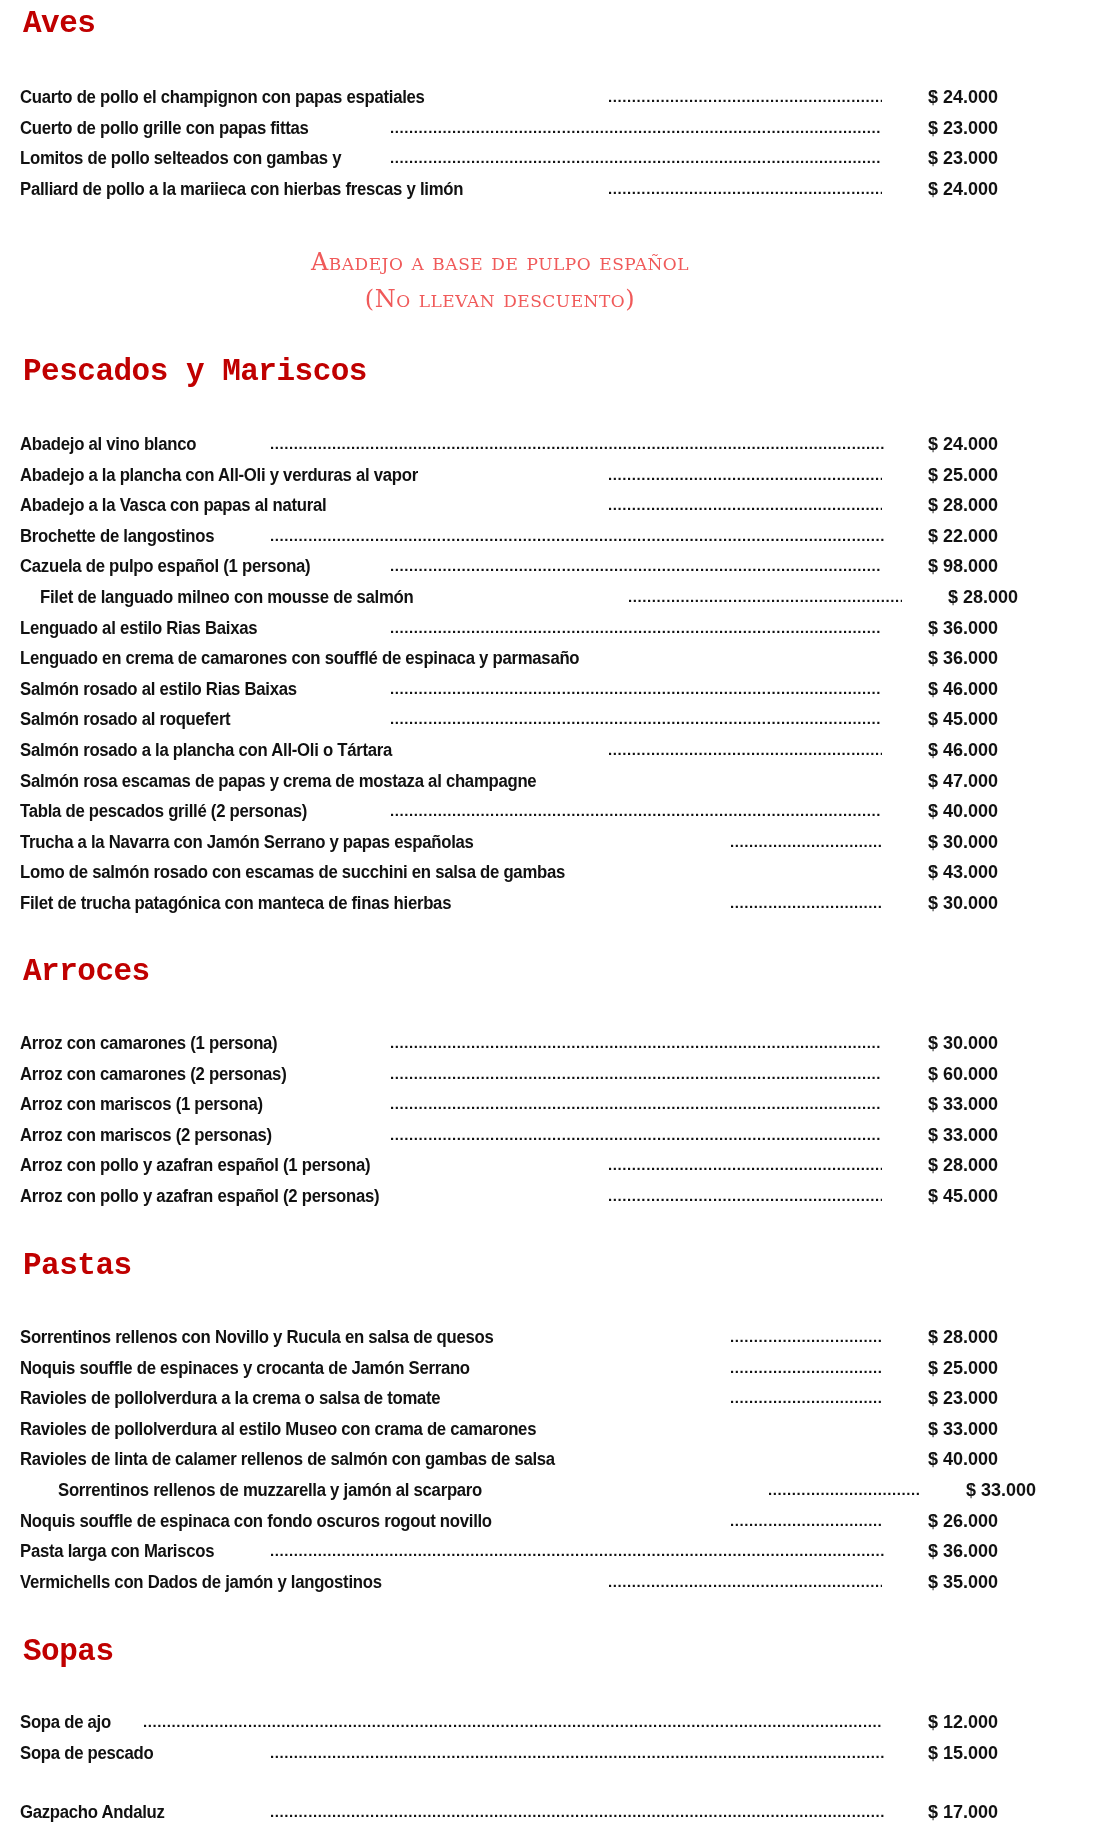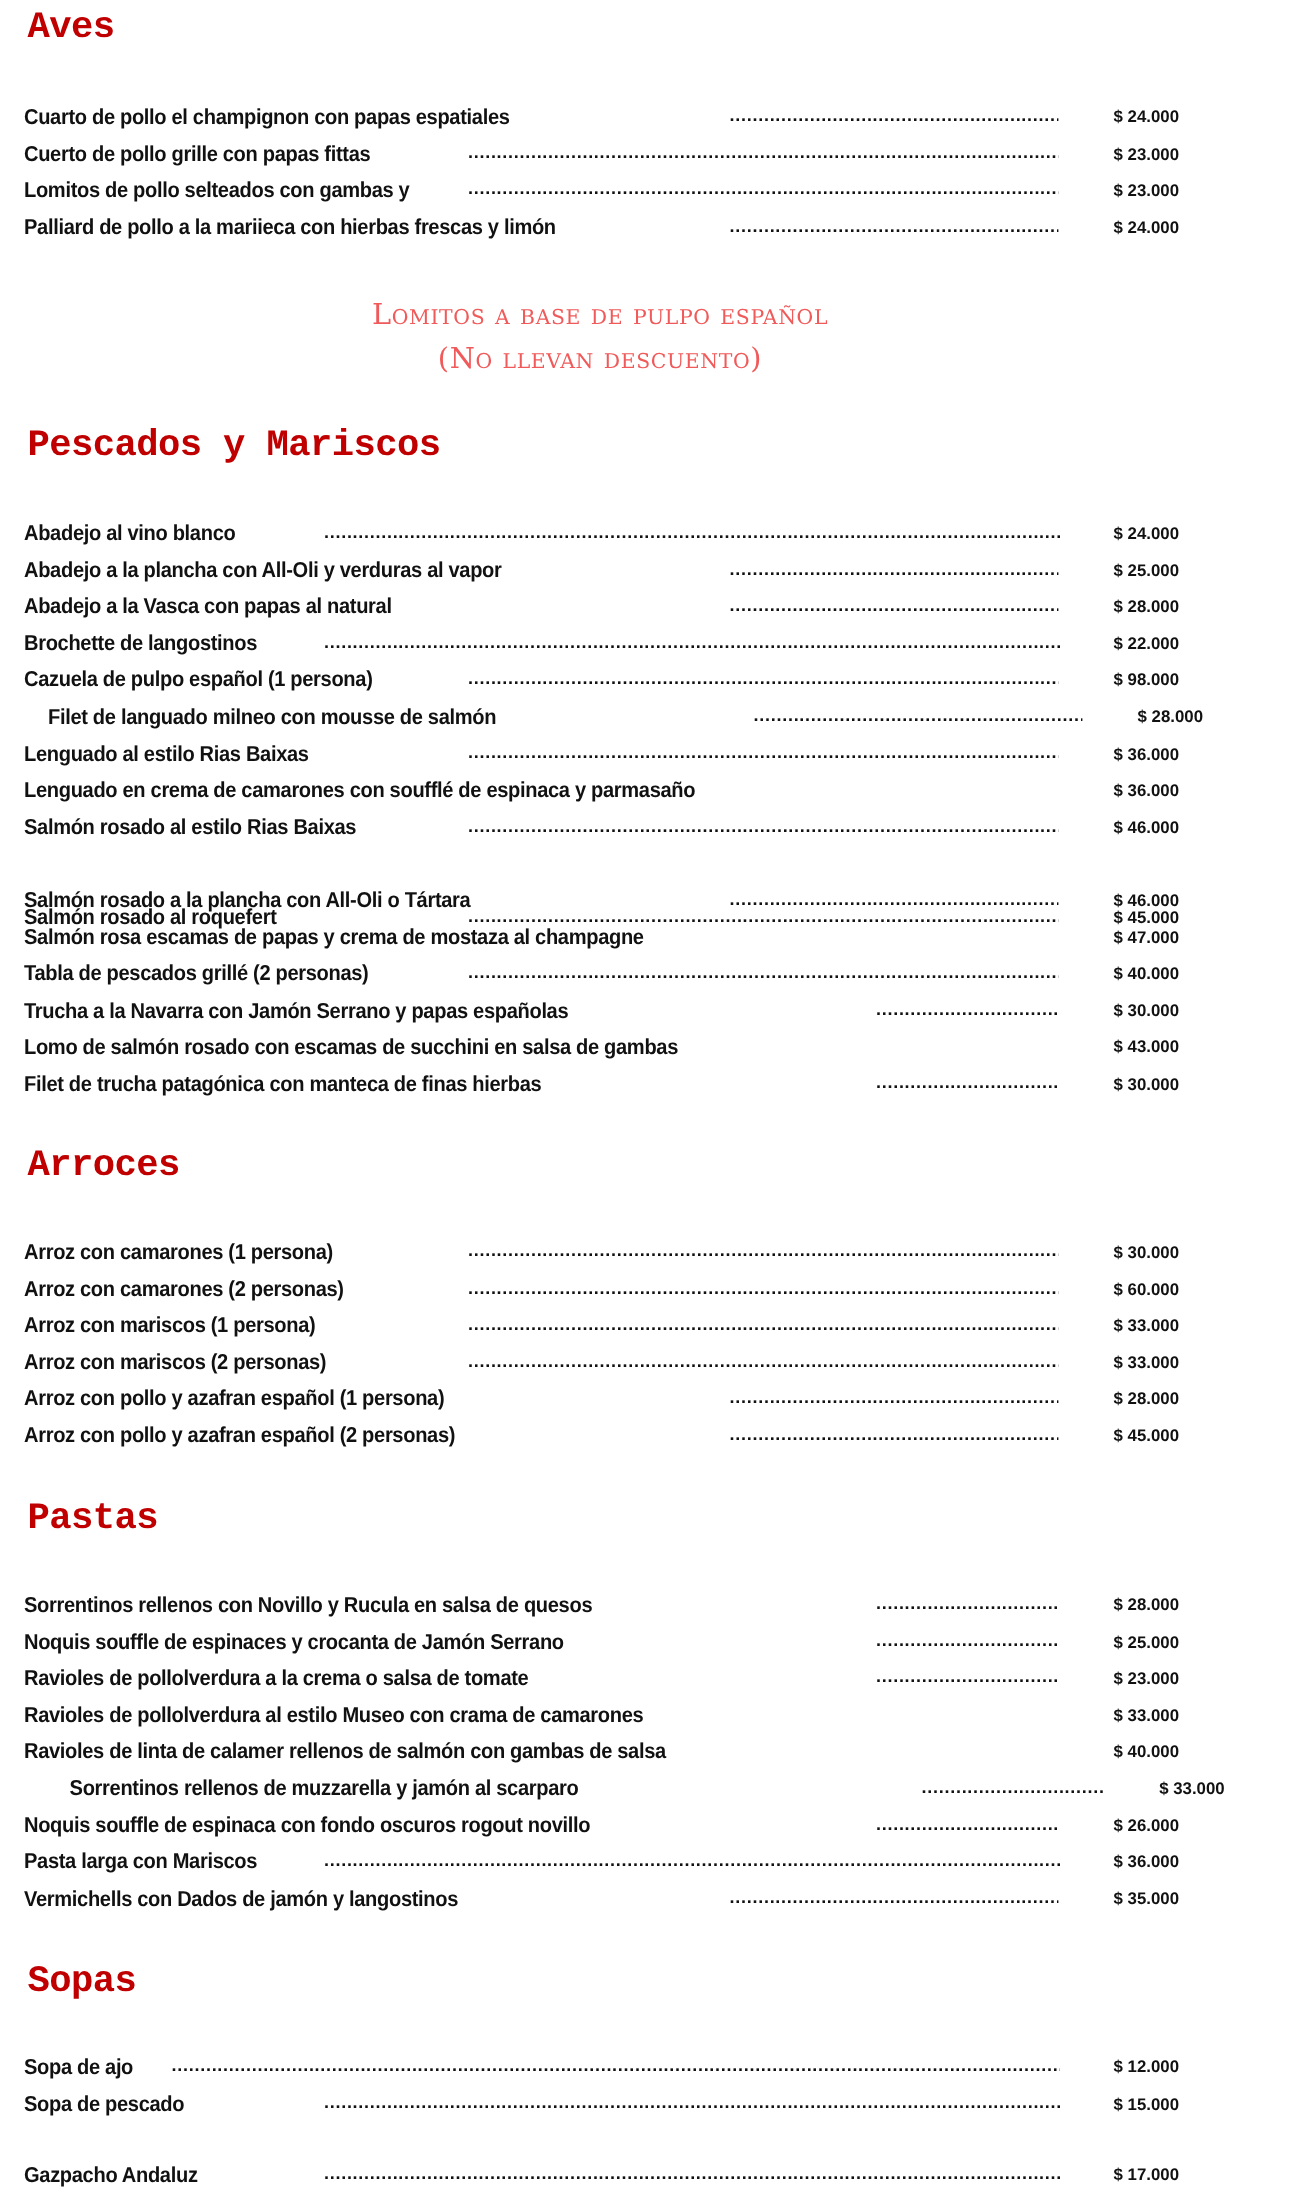--- a/index.html
+++ b/index.html
@@ -15,21 +15,21 @@
     .row .name { position: absolute; left: 0; top: 0; font-family: "Liberation Sans", sans-serif;
       font-weight: bold; font-size: 18px; line-height: 30px; white-space: nowrap;
       letter-spacing: -0.3px; transform: scaleX(0.93); transform-origin: left center; }
     .row .dots { position: absolute; top: 0; font-weight: bold; font-size: 15px; line-height: 30px;
       overflow: hidden; white-space: nowrap; letter-spacing: 0.6px; height: 30px; }
     .row .dots.long { left: 370px; width: 492px; }
     .row .dots.longer { left: 250px; width: 614px; }
     .row .dots.xlong { left: 123px; width: 740px; }
     .row .dots.mid { left: 588px; width: 274px; }
     .row .dots.short { left: 710px; width: 152px; }
-    .row .price { position: absolute; left: 908px; top: 0; font-weight: bold; font-size: 14px;
+    .row .price { position: absolute; left: 908px; top: 0; font-weight: bold; font-size: 18px;
       line-height: 30px; white-space: nowrap; }
   </style>
 </head>
 <body>
 
 <h2 class="section-title" style="top:8px">Aves</h2>
 <div id="aves-rows">
     <div class="row" style="top: 82px;">
       <span class="name">Cuarto de pollo el champignon con papas espatiales</span>
       <span class="dots mid">........................................................................................................................................................................................................</span>
@@ -45,21 +45,21 @@
       <span class="dots long">........................................................................................................................................................................................................</span>
       <span class="price">$ 23.000</span>
     </div>
     <div class="row" style="top: 173.8px;">
       <span class="name">Palliard de pollo a la mariieca con hierbas frescas y limón</span>
       <span class="dots mid">........................................................................................................................................................................................................</span>
       <span class="price">$ 24.000</span>
     </div>
   </div>
 
-<div class="notice" style="top:250px">Lomitos a base de pulpo español</div>
+<div class="notice" style="top:250px">Abadejo a base de pulpo español</div>
 <div class="notice" style="top:287px">(No llevan descuento)</div>
 
 <h2 class="section-title" style="top:356px">Pescados y Mariscos</h2>
 <div id="pescados-rows">
     <div class="row" style="top: 429px;">
       <span class="name">Abadejo al vino blanco</span>
       <span class="dots longer">........................................................................................................................................................................................................</span>
       <span class="price">$ 24.000</span>
     </div>
     <div class="row" style="top: 459.6px;">
@@ -94,21 +94,21 @@
     </div>
     <div class="row" style="top: 643.2px;">
       <span class="name">Lenguado en crema de camarones con soufflé de espinaca y parmasaño</span>
       <span class="price">$ 36.000</span>
     </div>
     <div class="row" style="top: 673.8px;">
       <span class="name">Salmón rosado al estilo Rias Baixas</span>
       <span class="dots long">........................................................................................................................................................................................................</span>
       <span class="price">$ 46.000</span>
     </div>
-    <div class="row" style="top: 704.4px; margin-top: 45px;">
+    <div class="row" style="top: 704.4px;">
       <span class="name">Salmón rosado al roquefert</span>
       <span class="dots long">........................................................................................................................................................................................................</span>
       <span class="price">$ 45.000</span>
     </div>
     <div class="row" style="top: 735px;">
       <span class="name">Salmón rosado a la plancha con All-Oli o Tártara</span>
       <span class="dots mid">........................................................................................................................................................................................................</span>
       <span class="price">$ 46.000</span>
     </div>
     <div class="row" style="top: 765.6px;">

